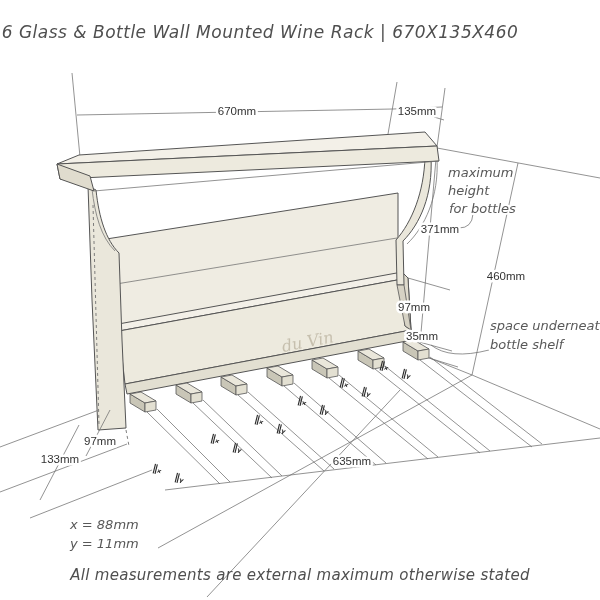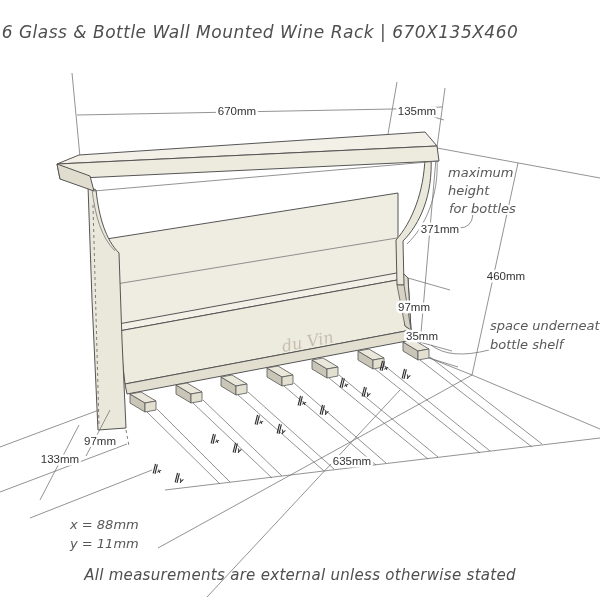--- a/index.html
+++ b/index.html
@@ -158,14 +158,14 @@
       <text class="marker" x="276" y="431" transform="rotate(14 276 431)">∥ᵧ</text>
       <text class="marker" x="297" y="403" transform="rotate(14 297 403)">∥ₓ</text>
       <text class="marker" x="319" y="412" transform="rotate(14 319 412)">∥ᵧ</text>
       <text class="marker" x="339" y="385" transform="rotate(14 339 385)">∥ₓ</text>
       <text class="marker" x="361" y="394" transform="rotate(14 361 394)">∥ᵧ</text>
       <text class="marker" x="379" y="368" transform="rotate(14 379 368)">∥ₓ</text>
       <text class="marker" x="401" y="376" transform="rotate(14 401 376)">∥ᵧ</text>
     </g>
   </svg>
 
-  <div id="footer" class="hand">All measurements are external unless otherwise stated</div>
+  <div id="footer" class="hand">All measurements are external maximum otherwise stated</div>
 </div>
 
 </body></html>

